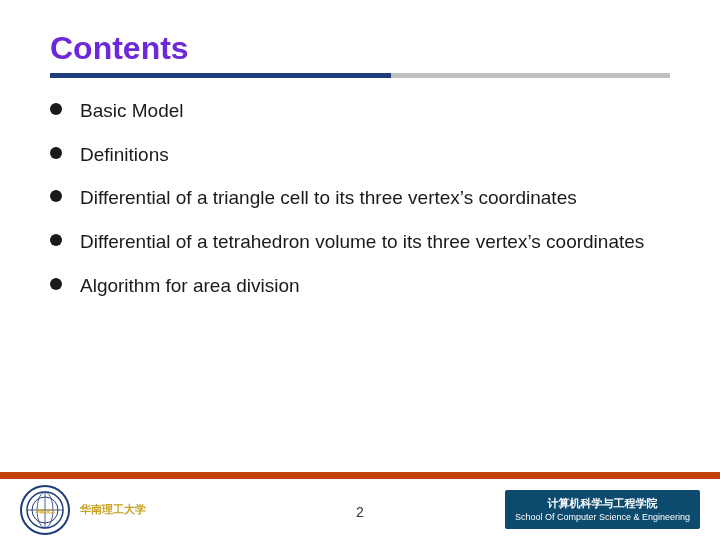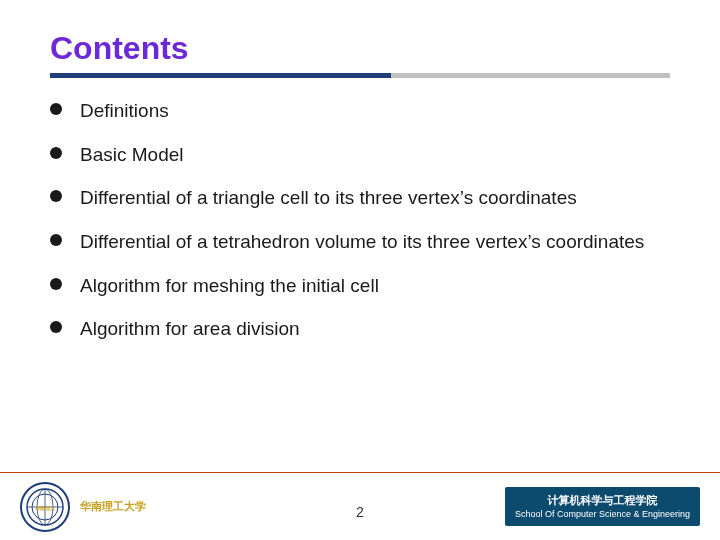--- a/index.html
+++ b/index.html
@@ -90,21 +90,21 @@
     .footer {
       position: absolute;
       bottom: 0;
       left: 0;
       right: 0;
       height: 68px;
       display: flex;
       align-items: center;
       justify-content: space-between;
       padding: 8px 20px;
-      border-top: 1px solid #c2410c;
+      border-top: 7px solid #c2410c;
     }
 
     .footer-logo-left {
       display: flex;
       align-items: center;
       gap: 10px;
     }
 
     .logo-circle {
       width: 50px;
@@ -164,37 +164,33 @@
     <h1 class="title">Contents</h1>
     <div class="title-bar-container">
       <div class="title-bar-blue"></div>
       <div class="title-bar-gray"></div>
     </div>
   </div>
 
   <ul class="content-list">
     <li>
       <span class="bullet"></span>
+      <span class="item-text">Basic Model</span>
+    </li>
+    <li>
+      <span class="bullet"></span>
       <span class="item-text">Definitions</span>
     </li>
     <li>
       <span class="bullet"></span>
-      <span class="item-text">Basic Model</span>
-    </li>
-    <li>
-      <span class="bullet"></span>
       <span class="item-text">Differential of a triangle cell to its three vertex’s coordinates</span>
     </li>
     <li>
       <span class="bullet"></span>
       <span class="item-text">Differential of a tetrahedron volume to its three vertex’s coordinates</span>
-    </li>
-    <li>
-      <span class="bullet"></span>
-      <span class="item-text">Algorithm for meshing the initial cell</span>
     </li>
     <li>
       <span class="bullet"></span>
       <span class="item-text">Algorithm for area division</span>
     </li>
   </ul>
 
   <div class="footer">
     <div class="footer-logo-left">
       <div class="logo-circle">

